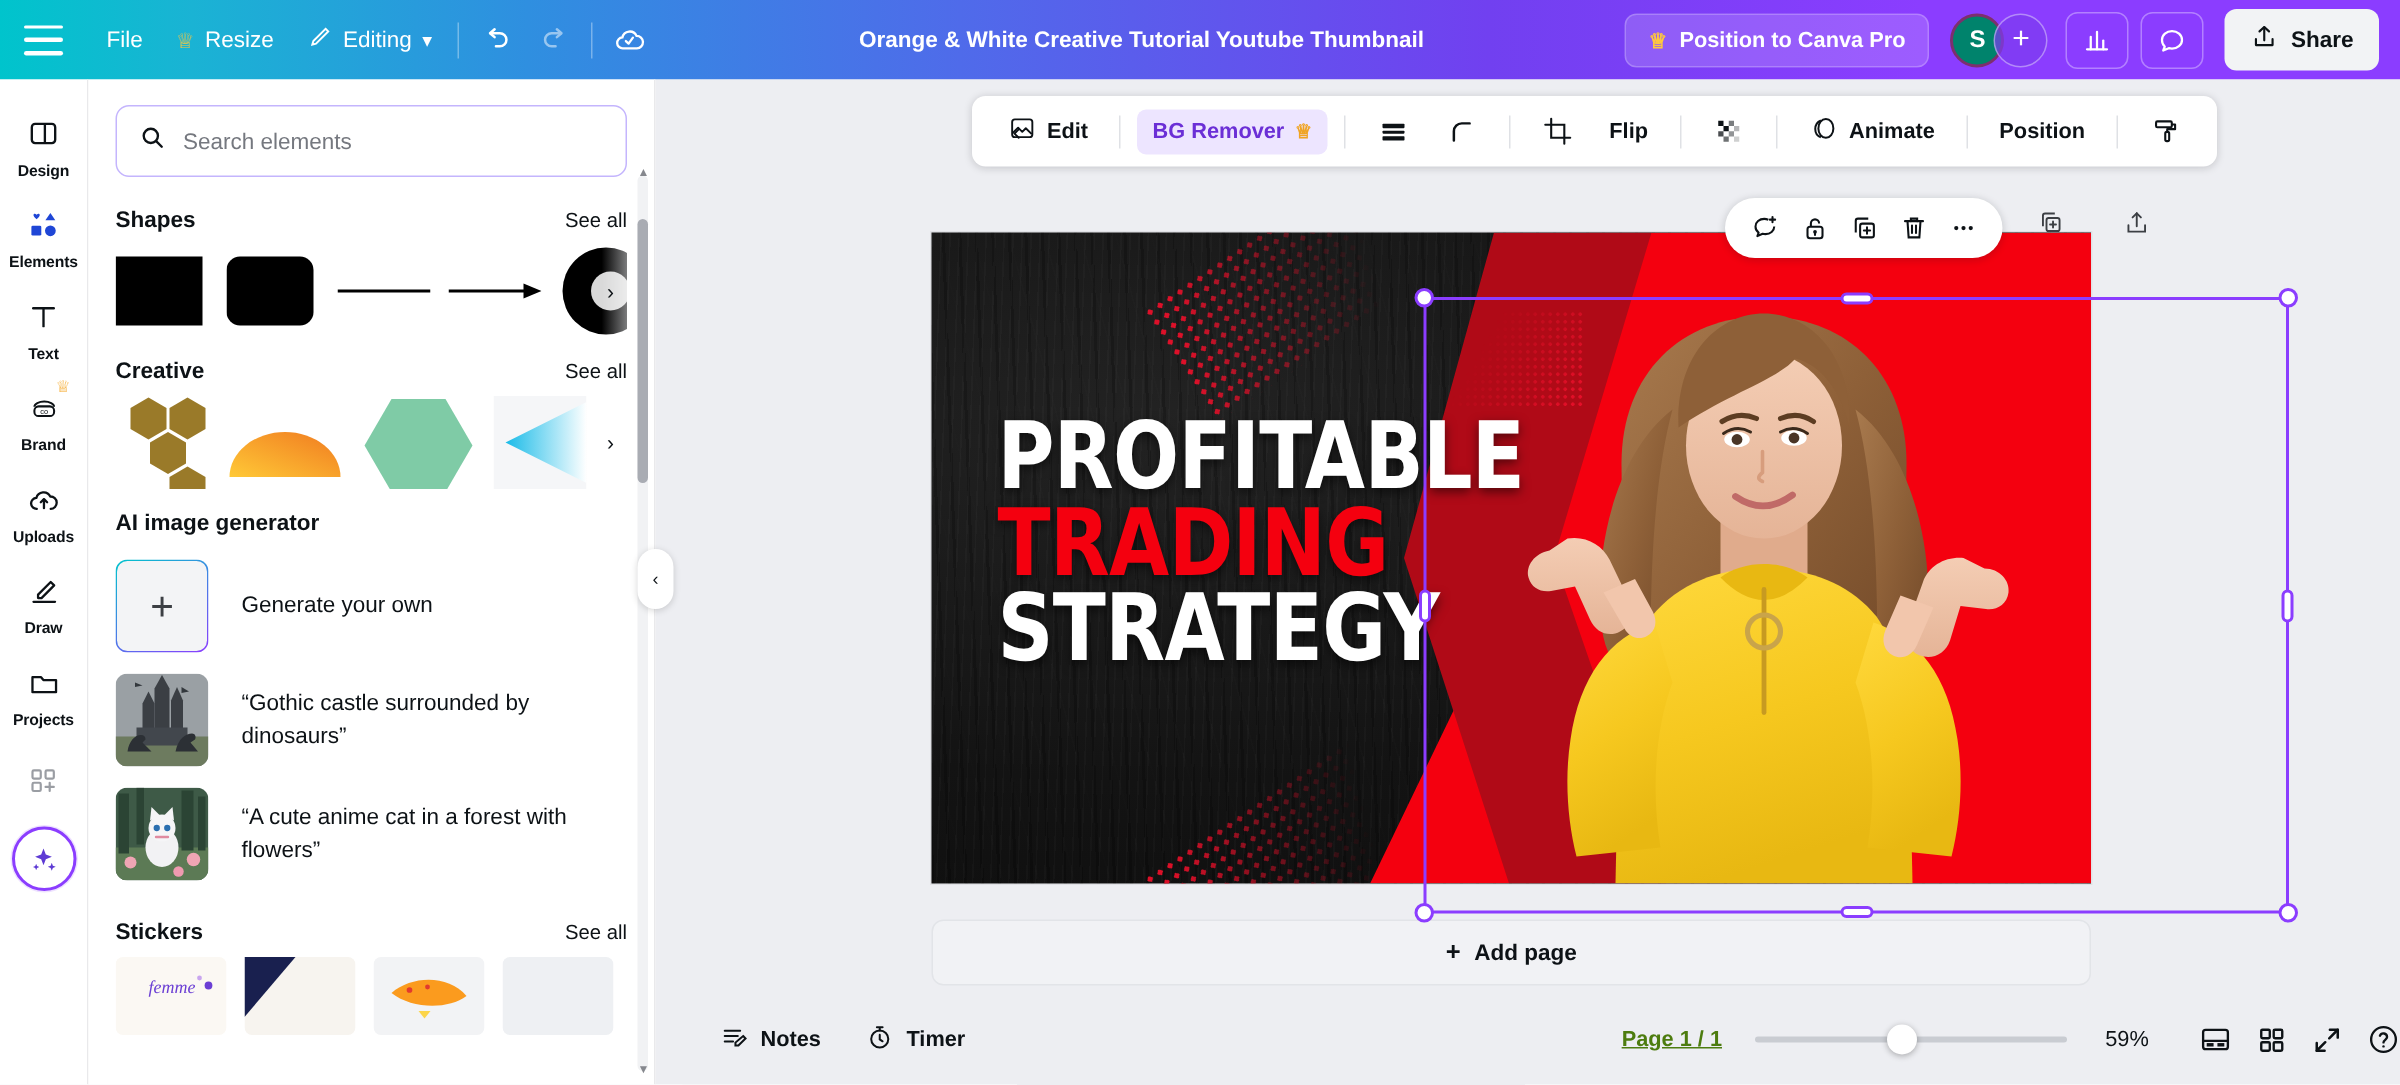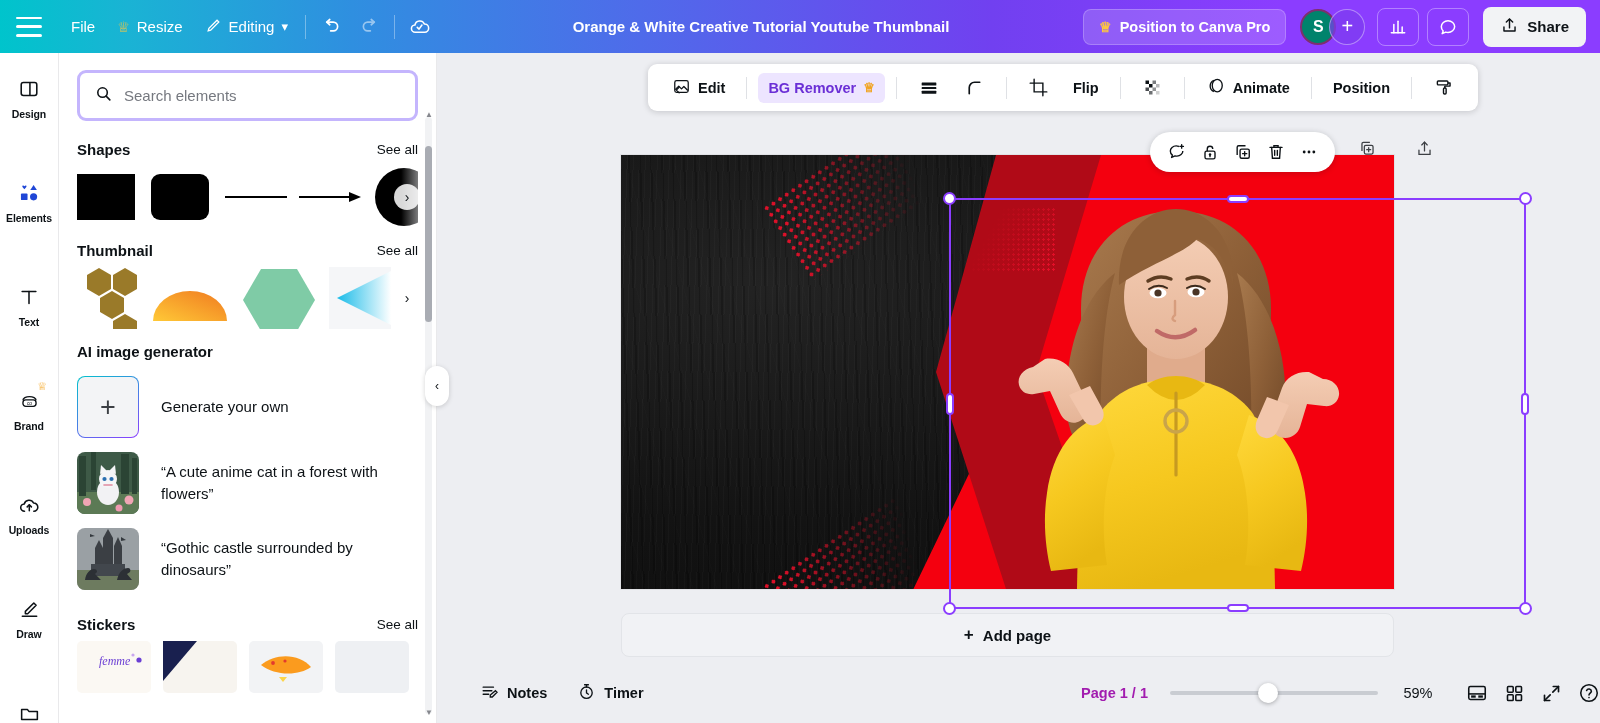--- a/index.html
+++ b/index.html
@@ -60,21 +60,21 @@
     display:flex; align-items:center; gap:8px;
     background:#f2f3f5; color:#0d1216; border-radius:8px;
     padding: 9px 17px; font-size: 15px; font-weight: 700; cursor:pointer;
     margin-right: 14px;
   }
 
   
   .rail {
     position:absolute; left:0; top:53px; width:59px; height:670px;
     background:#fff; border-right:1px solid #e9e9eb;
-    display:flex; flex-direction:column; align-items:center; padding-top:14px;gap:43px;
+    display:flex; flex-direction:column; align-items:center; padding-top:14px;
   }
   .rail-item {
     width:56px; display:flex; flex-direction:column; align-items:center;
     gap:4px; padding:7px 0 5px; cursor:pointer; border-radius:8px; margin-bottom:3px;
     position: relative;
   }
   .rail-icon-wrap{ width:34px;height:30px;display:flex;align-items:center;justify-content:center;border-radius:8px;position:relative;}
   .rail-item.active .rail-icon-wrap { background: #ffffff; box-shadow: 0 0 0 0 #fff; }
   .rail-label { font-size: 10.5px; color:#0d1216; font-weight:600; letter-spacing:-0.1px;}
   .crown-mini { position:absolute; top:-6px; right:-1px; font-size:11px; color:#f5a623;}
@@ -86,21 +86,21 @@
   }
 
   
   .panel {
     position:absolute; left:59px; top:53px; width:378px; height:670px;
     background:#fff; border-right:1px solid #e9e9eb; overflow:hidden;
   }
   .search-wrap { padding:17px 18px 6px; }
   .search-box {
     display:flex; align-items:center; gap:11px;
-    border:3px solid #c4b5fd; border-radius:9px; padding:11px 14px;
+    border:1px solid #c4b5fd; border-radius:9px; padding:11px 14px;
     background:#fff; cursor:text;
   }
   .search-box input {
     border:none; outline:none; font-size:15px; color:#0d1216; width:100%;
     font-family:"Liberation Sans", sans-serif; background:transparent;
   }
   .search-box input::placeholder { color:#75787f; }
   .sec-head {
     display:flex; align-items:center; justify-content:space-between;
     padding: 14px 18px 8px;
@@ -245,21 +245,21 @@
 
   
   .bottombar {
     position:absolute; left:455px; top:663px; width:1163px; height:60px;
     background:#edeef2; display:flex; align-items:center; z-index:20;
   }
   .bb-item {
     display:flex;align-items:center;gap:8px;font-size:14.5px;font-weight:600;
     color:#0d1216;padding:8px 11px;border-radius:7px;cursor:pointer;white-space:nowrap;
   }
-  .page-ind { font-size:14.5px;font-weight:700;color:#a21caf;white-space:nowrap;}
+  .page-ind { font-size:14.5px;font-weight:700;color:#4d7c0f;white-space:nowrap;text-decoration:underline;}
   .slider { position:relative; width:208px; height:20px; display:flex;align-items:center; cursor:pointer;}
   .slider-track { width:100%; height:4px; background:#c9ccd2; border-radius:3px; }
   .slider-knob {
     position:absolute; left:88px; width:20px;height:20px;border-radius:50%;
     background:#fff; box-shadow:0 1px 4px rgba(0,0,0,0.3); cursor:grab;
   }
   .zoom-val { font-size:14.5px;font-weight:400;color:#0d1216;width:44px;text-align:center;}
 </style>
 </head>
 <body>
@@ -506,21 +506,21 @@
                 </linearGradient>
               </defs>
               <circle cx="31" cy="31" r="29" fill="url(#gcirc)"></circle>
             </svg>
         </div>
       </div>
       <div class="chev-right">›</div>
     </div>
 
     <div class="sec-head">
-      <div class="sec-title">Thumbnail</div>
+      <div class="sec-title">Creative</div>
       <div class="see-all">See all</div>
     </div>
     <div class="row-strip">
       <div class="strip">
         <div class="sh">
           <svg width="72" height="76" viewBox="0 0 72 76">
             <g fill="#9a7a29">
               <polygon points="10,8 22,1 34,8 34,22 22,29 10,22"></polygon>
               <polygon points="36,8 48,1 60,8 60,22 48,29 36,22"></polygon>
               <polygon points="23,31 35,24 47,31 47,45 35,52 23,45"></polygon>
@@ -560,20 +560,42 @@
       <div class="chev-right">›</div>
     </div>
 
     <div class="sec-head" style="padding-bottom:2px">
       <div class="sec-title">AI image generator</div>
     </div>
 
     <div class="ai-row" style="padding-top:14px">
       <div class="ai-thumb ai-gen">+</div>
       <div class="ai-text">Generate your own</div>
+    </div>
+
+    <div class="ai-row" style="padding-top:14px">
+      <div class="ai-thumb">
+        <svg width="62" height="62" viewBox="0 0 62 62">
+          <rect width="62" height="62" fill="#9aa0a4"></rect>
+          <rect y="42" width="62" height="20" fill="#6d7b5f"></rect>
+          <g fill="#3b3f44">
+              <polygon points="26,10 31,1 36,10 36,46 26,46"></polygon>
+              <polygon points="18,20 22,12 26,20 26,46 18,46"></polygon>
+              <polygon points="37,18 41,9 45,18 45,46 37,46"></polygon>
+            </g>
+          <rect x="14" y="36" width="34" height="12" fill="#42474d"></rect>
+          <g fill="#2c3035">
+              <path d="M8 52c1-7 5-11 9-11 2 0 3 1 3 3l-2 2 6 6z"></path>
+              <path d="M40 52c2-9 7-12 11-12 2 0 3 2 2 4l-3 2 5 6z"></path>
+            </g>
+          <path d="M44 9l5 3-5 1z" fill="#33383d"></path>
+            <path d="M13 6l5 2-5 1z" fill="#33383d"></path>
+        </svg>
+      </div>
+      <div class="ai-text">“Gothic castle surrounded by dinosaurs”</div>
     </div>
 
     <div class="ai-row" style="padding-top:14px">
       <div class="ai-thumb">
         <svg width="62" height="62" viewBox="0 0 62 62">
           <rect width="62" height="62" fill="#3e5a47"></rect>
           <rect y="40" width="62" height="22" fill="#5c7a55"></rect>
           <g fill="#2b4434">
               <rect x="2" y="4" width="7" height="40"></rect>
               <rect x="14" y="0" width="5" height="38"></rect>
@@ -588,42 +610,20 @@
             <circle cx="34.5" cy="27" r="2.1" fill="#2a6fb0"></circle>
           <path d="M27 33h8" stroke="#e08aa0" stroke-width="1.6" stroke-linecap="round"></path>
           <circle cx="10" cy="50" r="4" fill="#f0a5b4"></circle>
             <circle cx="52" cy="48" r="4.5" fill="#f0a5b4"></circle>
             <circle cx="42" cy="56" r="3.5" fill="#ef9ab0"></circle>
         </svg>
       </div>
       <div class="ai-text">“A cute anime cat in a forest with flowers”</div>
     </div>
 
-    <div class="ai-row" style="padding-top:14px">
-      <div class="ai-thumb">
-        <svg width="62" height="62" viewBox="0 0 62 62">
-          <rect width="62" height="62" fill="#9aa0a4"></rect>
-          <rect y="42" width="62" height="20" fill="#6d7b5f"></rect>
-          <g fill="#3b3f44">
-              <polygon points="26,10 31,1 36,10 36,46 26,46"></polygon>
-              <polygon points="18,20 22,12 26,20 26,46 18,46"></polygon>
-              <polygon points="37,18 41,9 45,18 45,46 37,46"></polygon>
-            </g>
-          <rect x="14" y="36" width="34" height="12" fill="#42474d"></rect>
-          <g fill="#2c3035">
-              <path d="M8 52c1-7 5-11 9-11 2 0 3 1 3 3l-2 2 6 6z"></path>
-              <path d="M40 52c2-9 7-12 11-12 2 0 3 2 2 4l-3 2 5 6z"></path>
-            </g>
-          <path d="M44 9l5 3-5 1z" fill="#33383d"></path>
-            <path d="M13 6l5 2-5 1z" fill="#33383d"></path>
-        </svg>
-      </div>
-      <div class="ai-text">“Gothic castle surrounded by dinosaurs”</div>
-    </div>
-
     <div class="sec-head" style="padding-top:26px">
       <div class="sec-title">Stickers</div>
       <div class="see-all">See all</div>
     </div>
     <div class="row-strip">
       <div class="strip">
         <div class="sh" style="width:74px;height:52px">
           <svg width="74" height="52" viewBox="0 0 74 52">
               <rect width="74" height="52" rx="5" fill="#fbf8f3"></rect>
               <text x="22" y="24" font-size="12" fill="#6b3fd4" font-family="Liberation Serif" font-style="italic">femme</text>
@@ -808,20 +808,25 @@
 
     <div class="canvas-wrap">
       <div class="design">
         <div class="wood-tex"></div>
         <div class="red-shape"></div>
         <div class="red-dark"></div>
         <div class="halftone ht1"></div>
         <div class="halftone ht2"></div>
         <div class="halftone ht3"></div>
 
+        <div class="headline">
+          <div class="hl hl-w">PROFITABLE</div>
+          <div class="hl hl-r">TRADING</div>
+          <div class="hl hl-w">STRATEGY</div>
+        </div>
 
         <svg class="person" viewBox="0 0 450 400">
           <defs>
             <linearGradient id="hairG" x1="0" y1="0" x2="1" y2="1">
               <stop offset="0" stop-color="#a87a4e"></stop>
                 <stop offset="0.5" stop-color="#8e6038"></stop>
                 <stop offset="1" stop-color="#6f4727"></stop>
             </linearGradient>
             <linearGradient id="sweatG" x1="0" y1="0" x2="0.3" y2="1">
               <stop offset="0" stop-color="#ffd93d"></stop>

